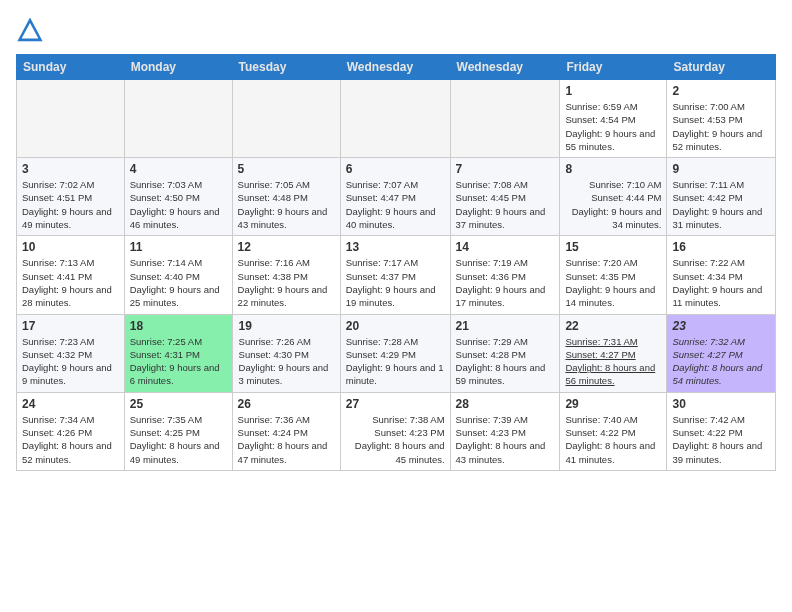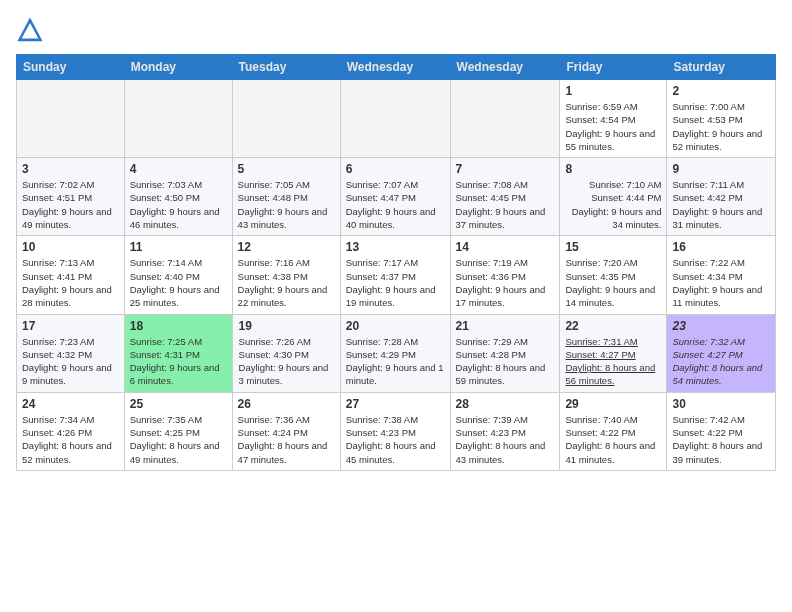--- a/index.html
+++ b/index.html
@@ -284,21 +284,21 @@
 Daylight: 8 hours and 49 minutes.</div>
           </td>
           <td>
             <span class="day-number">26</span>
             <div class="day-info" style="white-space: pre-line;">Sunrise: 7:36 AM
 Sunset: 4:24 PM
 Daylight: 8 hours and 47 minutes.</div>
           </td>
           <td>
             <span class="day-number">27</span>
-            <div class="day-info" style="white-space: pre-line;">Sunrise: 7:38 AM
+            <div class="day-info" style="white-space: pre-line; text-align: right;">Sunrise: 7:38 AM
 Sunset: 4:23 PM
 Daylight: 8 hours and 45 minutes.</div>
           </td>
           <td>
             <span class="day-number">28</span>
             <div class="day-info" style="white-space: pre-line;">Sunrise: 7:39 AM
 Sunset: 4:23 PM
 Daylight: 8 hours and 43 minutes.</div>
           </td>
           <td>

